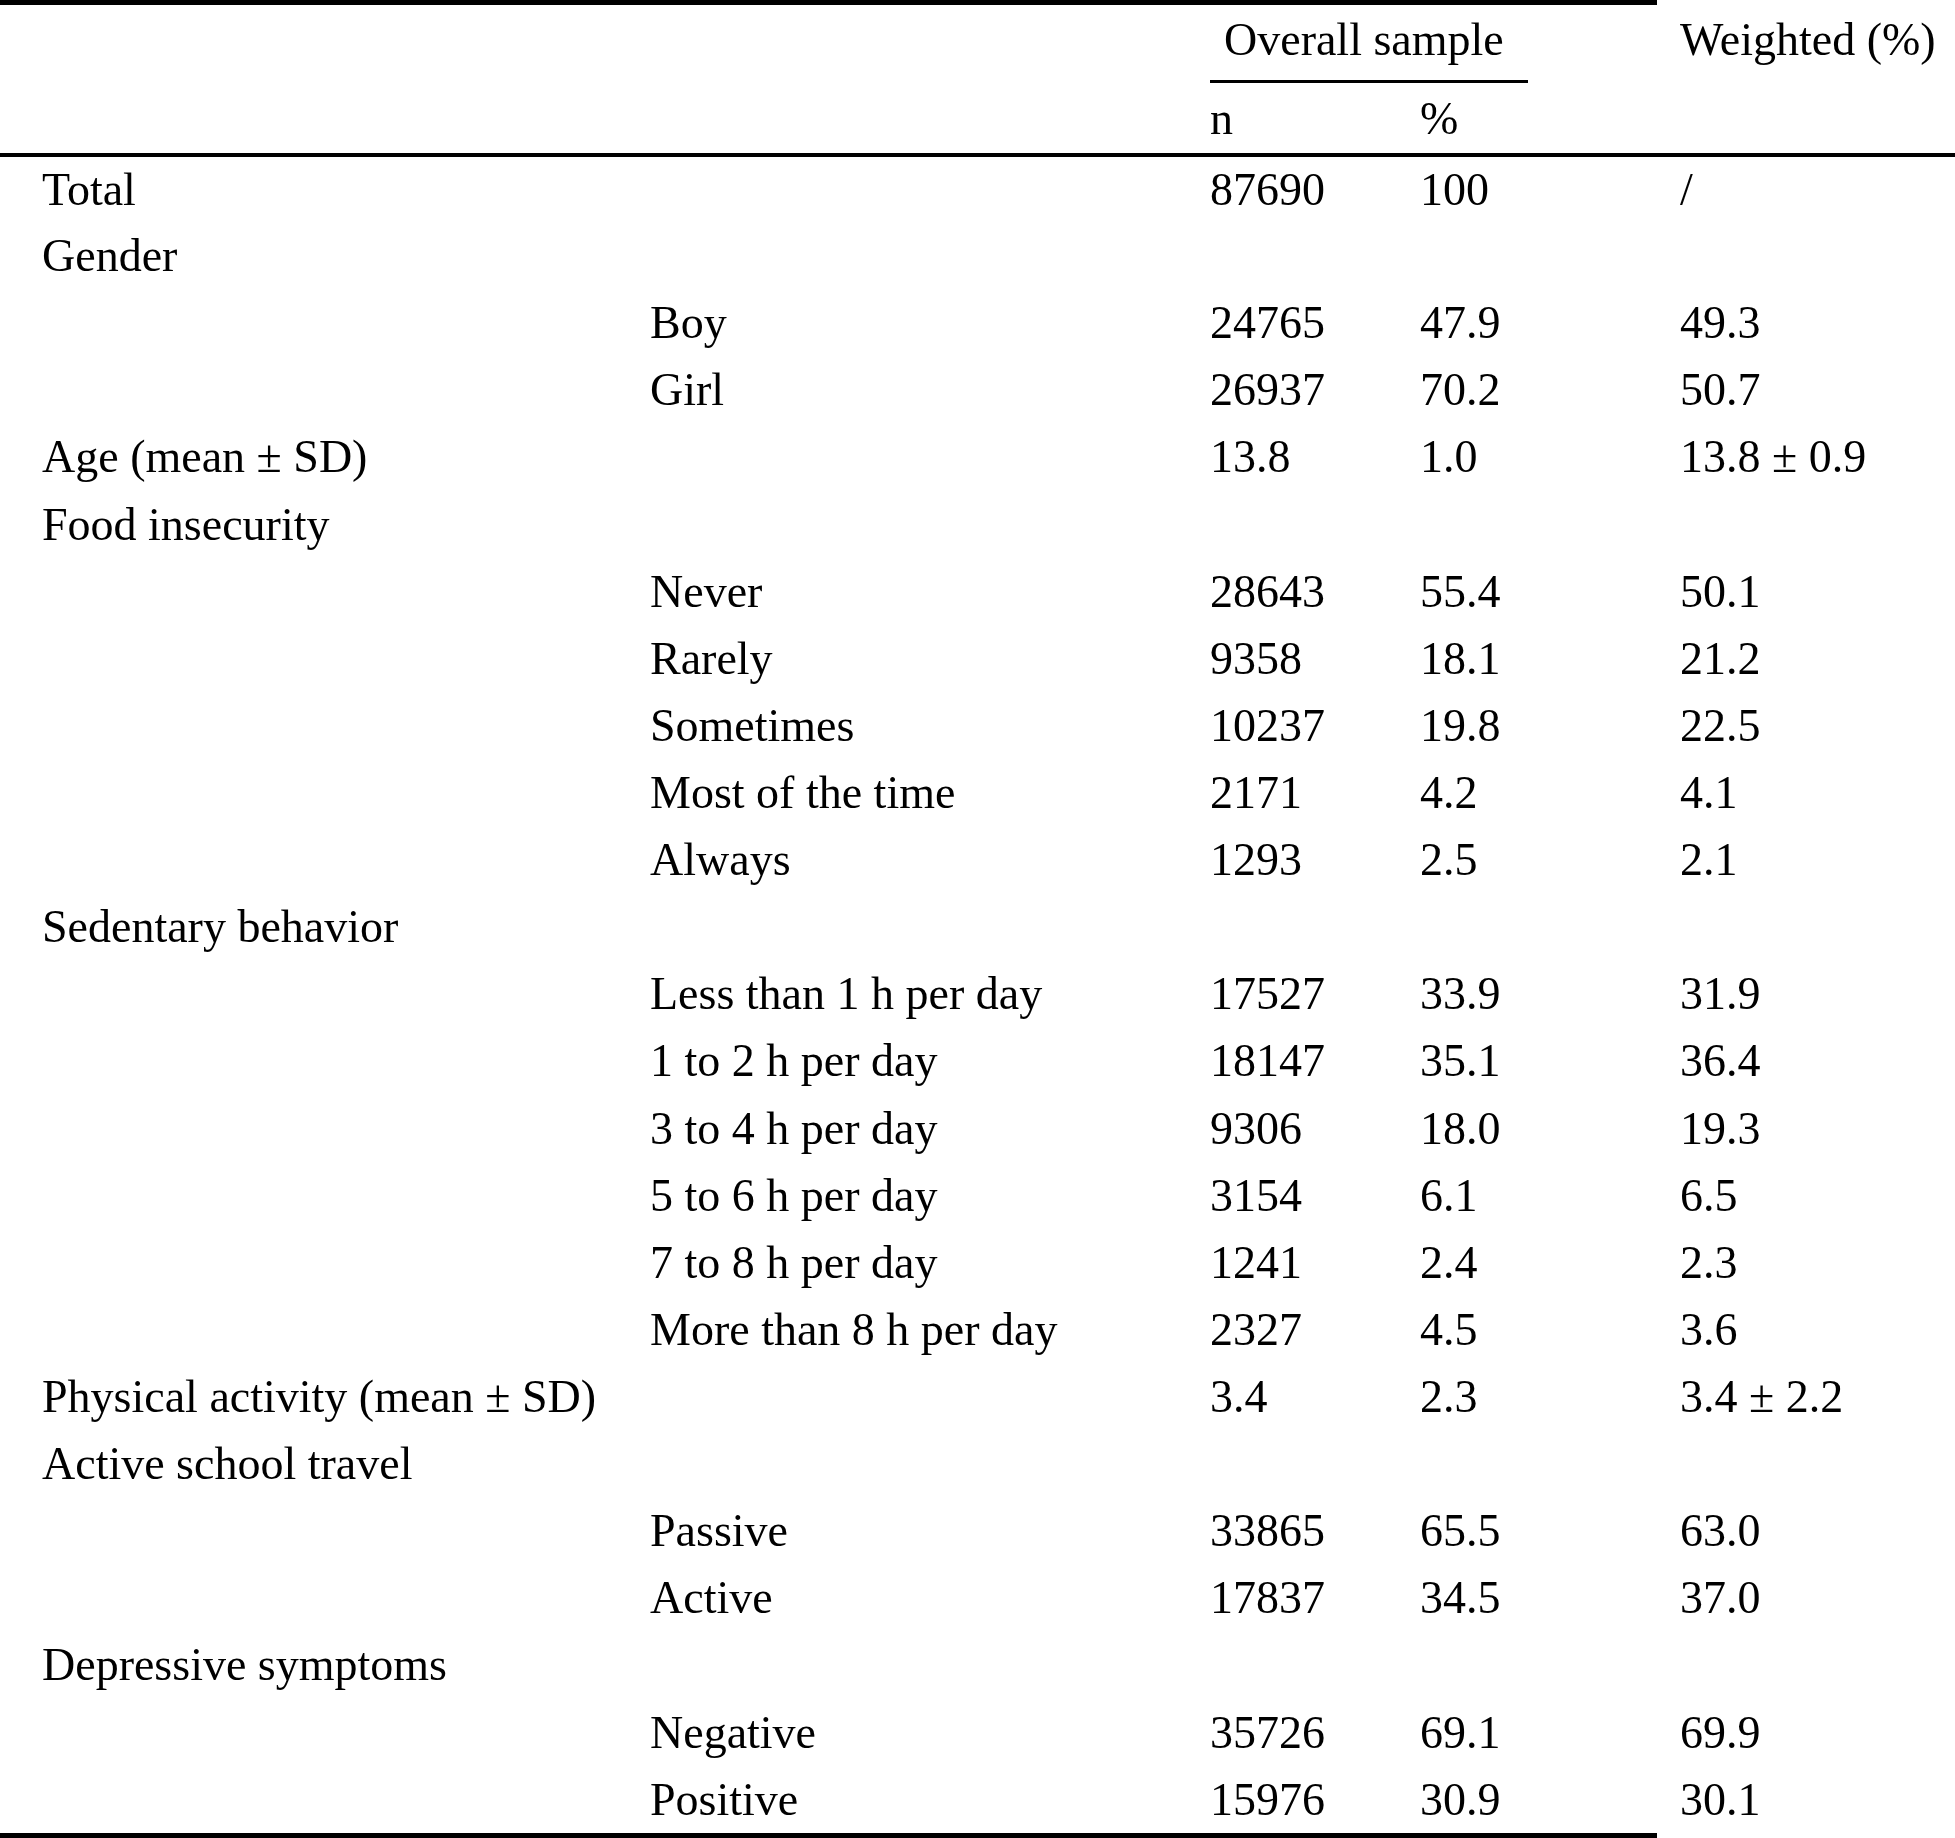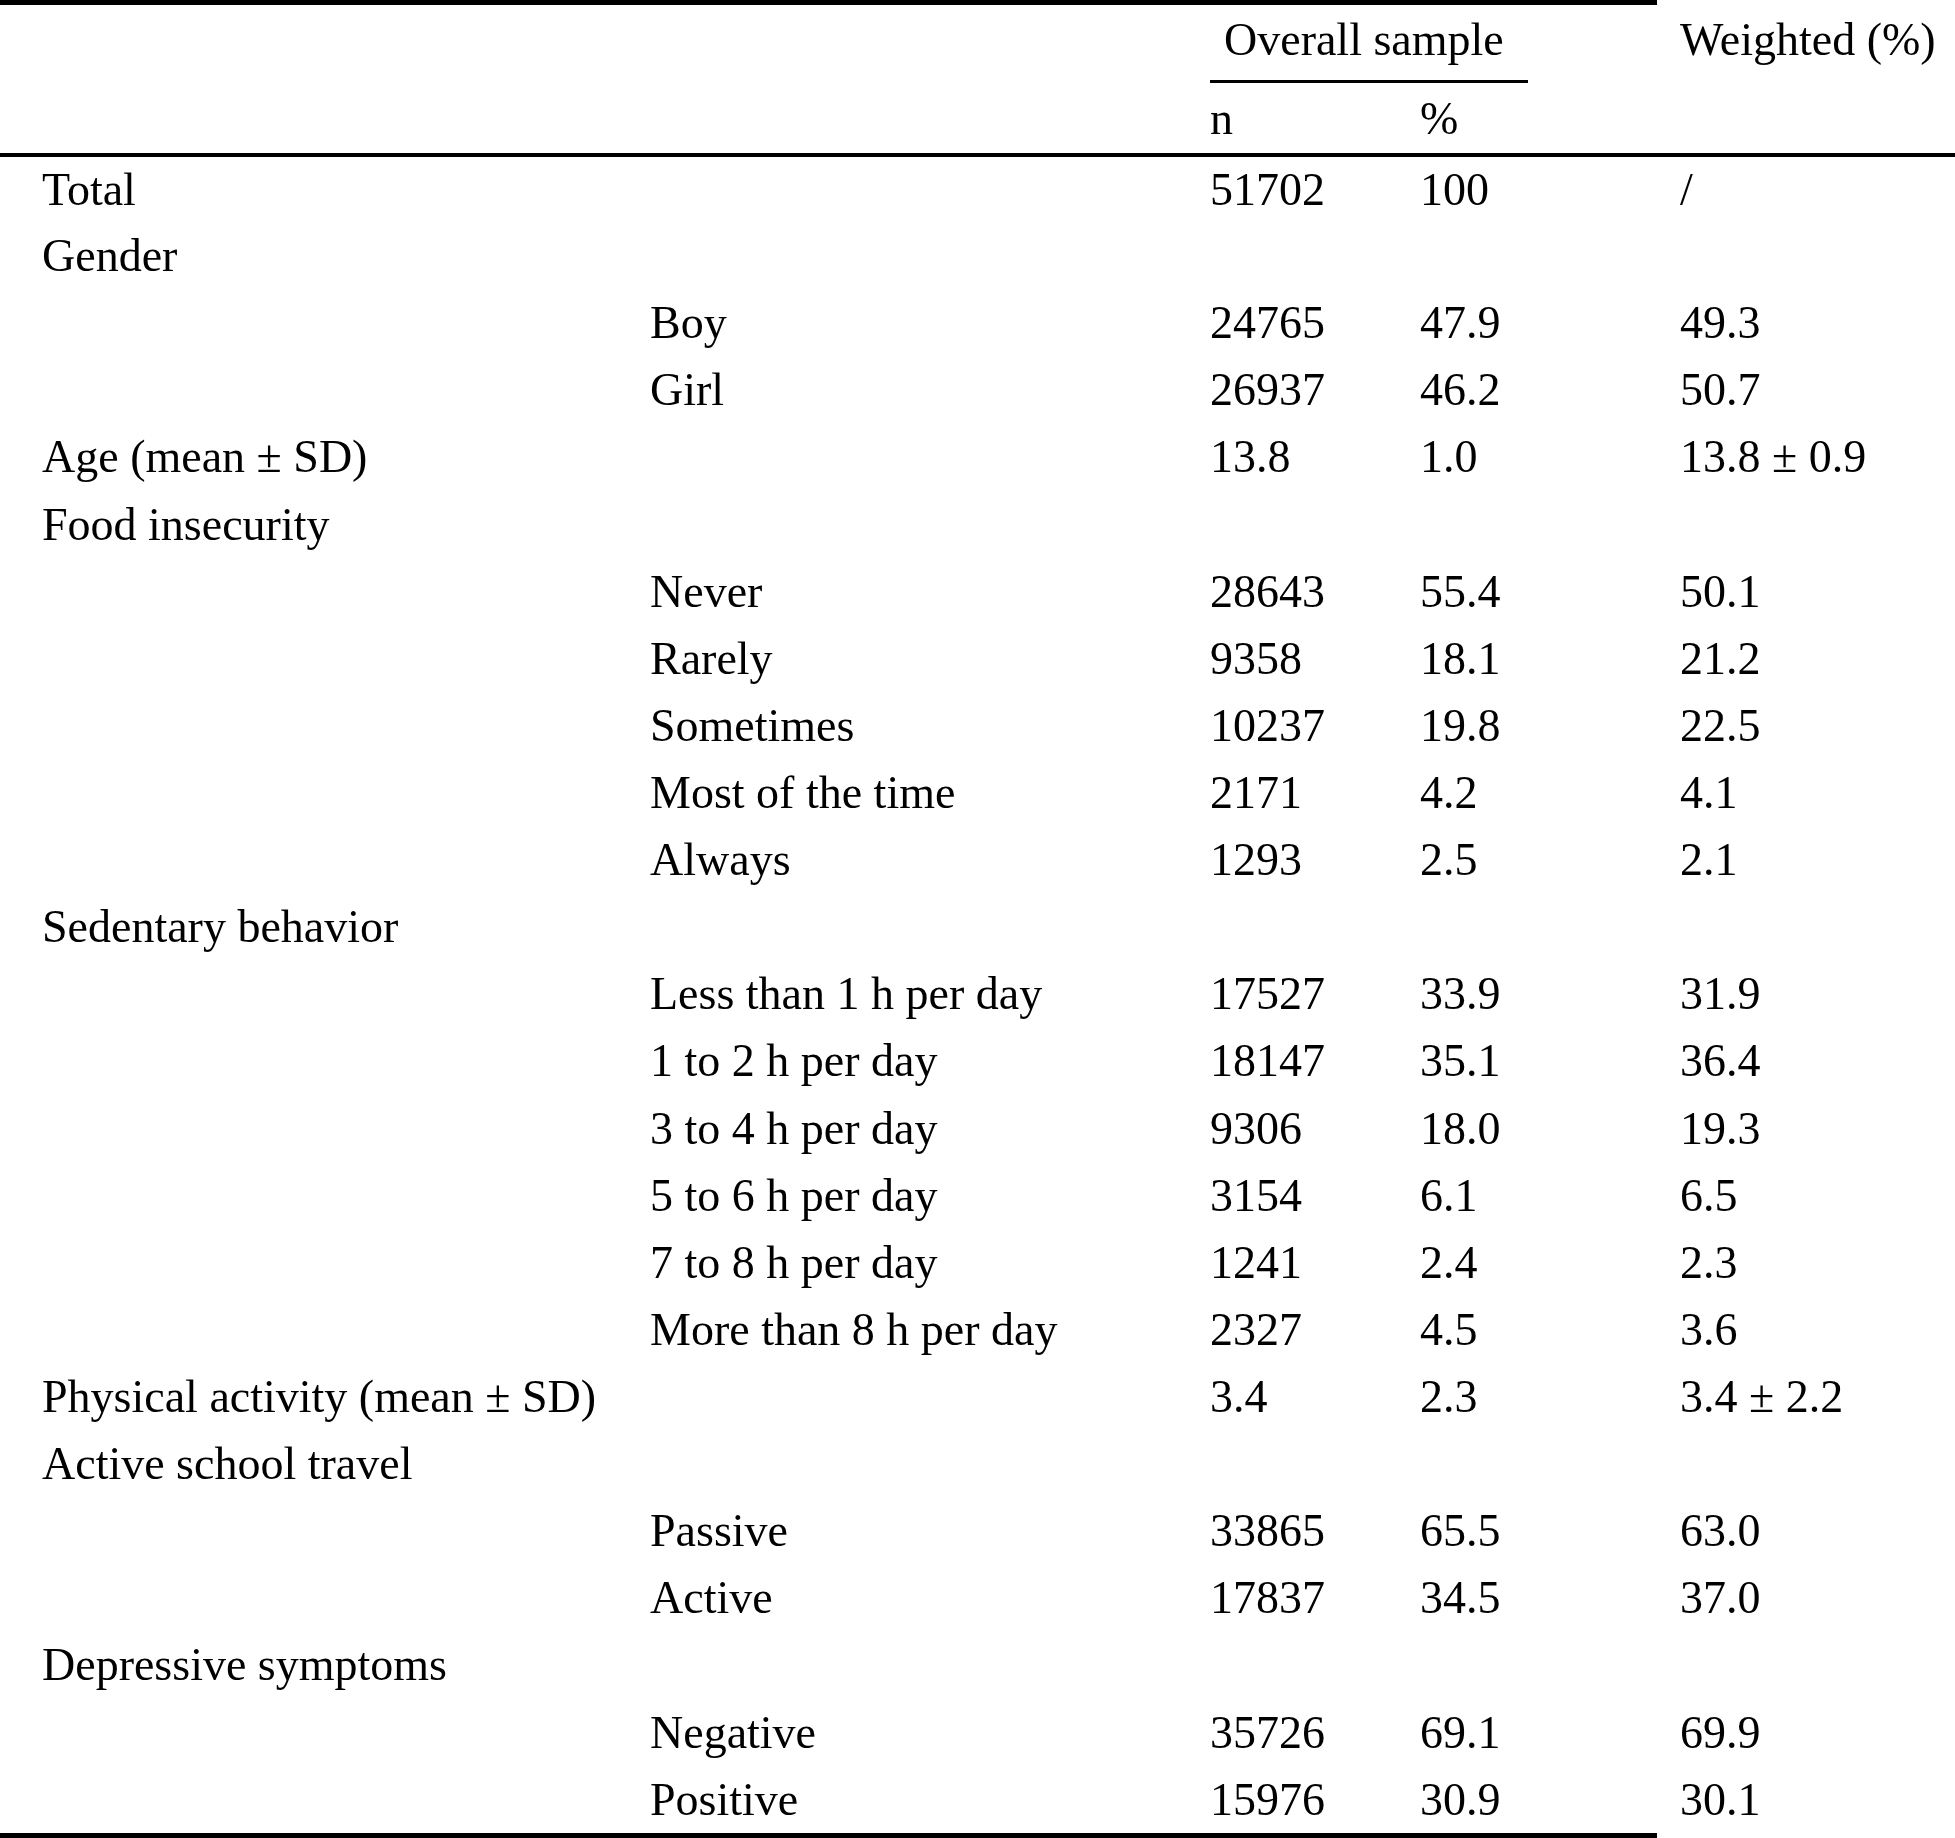--- a/index.html
+++ b/index.html
@@ -92,21 +92,21 @@
         <th class="no-underline"></th>
         <th>n</th>
         <th>%</th>
         <th class="no-underline"></th>
       </tr>
     </thead>
     <tbody>
         <tr>
     <td class="cell-label">Total</td>
     <td class="cell-sub"></td>
-    <td class="cell-n">51702</td>
+    <td class="cell-n">87690</td>
     <td class="cell-pct">100</td>
     <td class="cell-weighted">/</td>
   </tr>
         <tr>
     <td class="cell-label">Gender</td>
     <td class="cell-sub"></td>
     <td class="cell-n"></td>
     <td class="cell-pct"></td>
     <td class="cell-weighted"></td>
   </tr>
@@ -114,21 +114,21 @@
     <td class="cell-label"></td>
     <td class="cell-sub">Boy</td>
     <td class="cell-n">24765</td>
     <td class="cell-pct">47.9</td>
     <td class="cell-weighted">49.3</td>
   </tr>
         <tr>
     <td class="cell-label"></td>
     <td class="cell-sub">Girl</td>
     <td class="cell-n">26937</td>
-    <td class="cell-pct">46.2</td>
+    <td class="cell-pct">70.2</td>
     <td class="cell-weighted">50.7</td>
   </tr>
         <tr>
     <td class="cell-label">Age (mean ± SD)</td>
     <td class="cell-sub"></td>
     <td class="cell-n">13.8</td>
     <td class="cell-pct">1.0</td>
     <td class="cell-weighted">13.8 ± 0.9</td>
   </tr>
         <tr>

